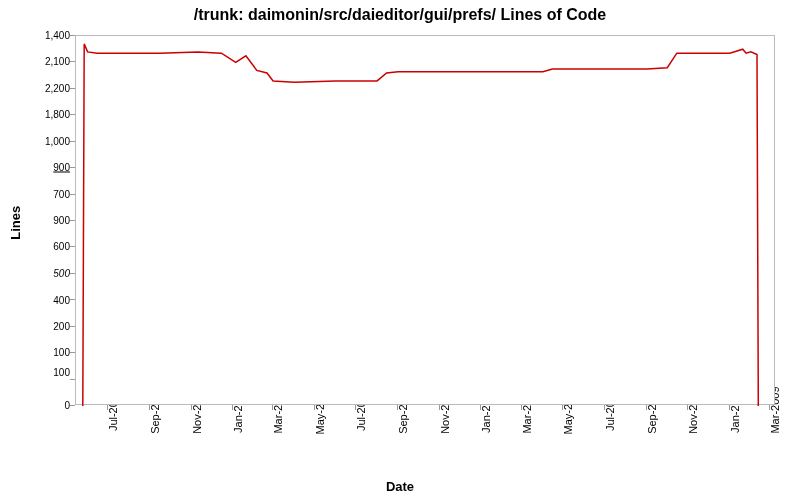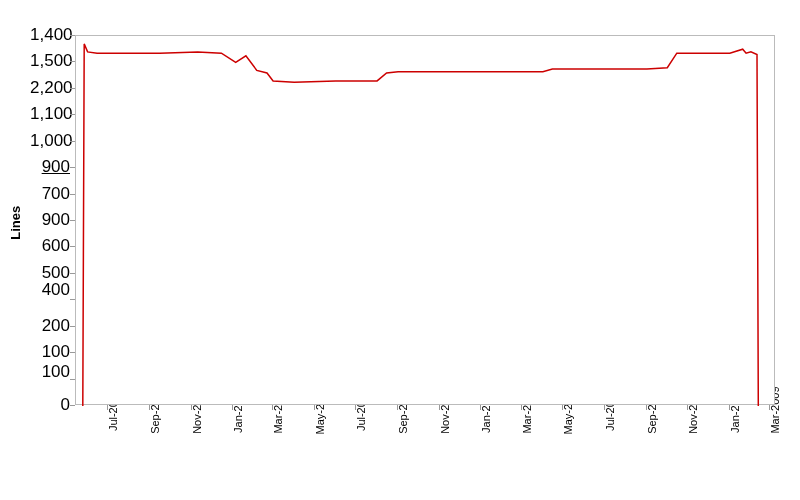--- a/index.html
+++ b/index.html
@@ -36,21 +36,21 @@
     height: 370px;
     border: 1px solid #bbb;
     background: #fff;
     overflow: visible;
   }
   .y-tick {
     position: absolute;
     right: 730px;
     width: 40px;
     text-align: right;
-    font-size: 17px;
+    font-size: 10px;
     color: #000;
     transform: translateY(-50%);
   }
   .y-tick-mark {
     position: absolute;
     left: 70px;
     width: 5px;
     height: 1px;
     background: #999;
   }
@@ -98,51 +98,53 @@
     left: 0; top: 0;
     width: 700px;
     height: 370px;
     overflow: visible;
   }
 </style>
 </head>
 <body>
 
 <div class="chart-container">
+  <div class="title">/trunk: daimonin/src/daieditor/gui/prefs/ Lines of Code</div>
 
   <div class="y-axis-label">Lines</div>
+  <div class="x-axis-label">Date</div>
 
   <div id="y-ticks-host">
       <div class="y-tick" style="top: 405px;">0</div>
       <div class="y-tick-mark" style="top: 405px;"></div>
       <div class="y-tick" style="top: 372px;">100</div>
       <div class="y-tick-mark" style="top: 378.571px;"></div>
       <div class="y-tick" style="top: 352.143px;">100</div>
       <div class="y-tick-mark" style="top: 352.143px;"></div>
       <div class="y-tick" style="top: 325.714px;">200</div>
       <div class="y-tick-mark" style="top: 325.714px;"></div>
-      <div class="y-tick" style="top: 290px;">400</div>
+      <div class="y-tick" style="top: 300px;">400</div>
       <div class="y-tick-mark" style="top: 299.286px;"></div>
-      <div class="y-tick" style="top: 272.857px;">500</div>
+      <div class="y-tick" style="top: 272.857px; font-style: italic;">500</div>
       <div class="y-tick-mark" style="top: 272.857px;"></div>
       <div class="y-tick" style="top: 246.429px;">600</div>
       <div class="y-tick-mark" style="top: 246.429px;"></div>
       <div class="y-tick" style="top: 220px;">900</div>
       <div class="y-tick-mark" style="top: 220px;"></div>
       <div class="y-tick" style="top: 193.571px;">700</div>
       <div class="y-tick-mark" style="top: 193.571px;"></div>
       <div class="y-tick" style="top: 167.143px; text-decoration: underline;">900</div>
       <div class="y-tick-mark" style="top: 167.143px;"></div>
       <div class="y-tick" style="top: 140.714px;">1,000</div>
       <div class="y-tick-mark" style="top: 140.714px;"></div>
-      <div class="y-tick" style="top: 114.286px;">1,100</div>
+      <div class="y-tick" style="top: 114.286px;">1,800</div>
       <div class="y-tick-mark" style="top: 114.286px;"></div>
       <div class="y-tick" style="top: 87.8571px;">2,200</div>
       <div class="y-tick-mark" style="top: 87.8571px;"></div>
-      <div class="y-tick" style="top: 61.4286px;">1,500</div>
+      <div class="y-tick" style="top: 61.4286px;">2,100</div>
       <div class="y-tick-mark" style="top: 61.4286px;"></div>
       <div class="y-tick" style="top: 35px;">1,400</div>
       <div class="y-tick-mark" style="top: 35px;"></div>
     </div>
   <div id="x-ticks-host">
       <div class="x-tick-label" style="left: 106.942px;">Jul-2006</div>
       <div class="x-tick-mark" style="left: 106.942px;"></div>
       <div class="x-tick-label" style="left: 149.078px;">Sep-2006</div>
       <div class="x-tick-mark" style="left: 149.078px;"></div>
       <div class="x-tick-label" style="left: 190.534px;">Nov-2006</div>

